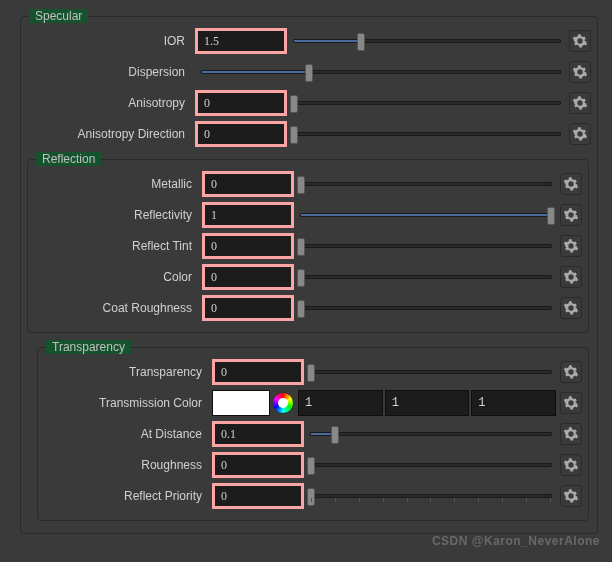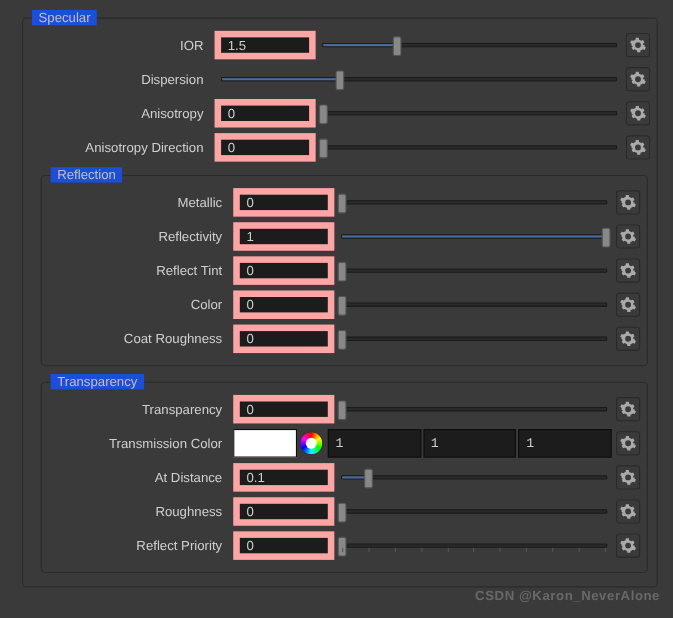--- a/index.html
+++ b/index.html
@@ -17,44 +17,44 @@
     border: 1px solid #2a2a2a;
     border-radius: 4px;
     margin: 4px 14px 8px 20px;
     padding: 8px 6px 8px 6px;
     position: relative;
   }
   .fieldset .legend {
     position: absolute;
     top: -8px;
     left: 8px;
-    background: #1d4ed8;
+    background: #14532d;
     padding: 0 6px;
     color: #c0c0c0;
     font-size: 12px;
   }
   .row {
     display: flex;
     align-items: center;
     height: 30px;
     margin: 1px 0;
   }
   .label {
     width: 168px;
     text-align: right;
     padding-right: 10px;
     color: #d0d0d0;
   }
   .num-input {
     width: 92px;
     height: 26px;
     background: #1c1c1c;
-    border: 6px solid #fca5a5;
+    border: 3px solid #fca5a5;
     color: #cfcfcf;
-    font-family: Liberation Sans, sans-serif;
+    font-family: Liberation Serif, serif;
     font-size: 12px;
     padding: 0 6px;
     outline: none;
   }
   .slider-wrap {
     flex: 1;
     display: flex;
     align-items: center;
     margin: 0 6px 0 6px;
     position: relative;
@@ -216,21 +216,21 @@
         <div class="slider-thumb" style="left: 0%;"></div>
       </div>
     </div>
     <div class="gear-btn">
         <svg viewBox="0 0 24 24">
           <path d="M12 8a4 4 0 100 8 4 4 0 000-8zm9 4c0 .6-.1 1.1-.2 1.7l2 1.6-2 3.4-2.4-.9c-.9.7-1.9 1.2-3 1.5l-.4 2.6h-4l-.4-2.6c-1.1-.3-2.1-.8-3-1.5l-2.4.9-2-3.4 2-1.6C3.1 13.1 3 12.6 3 12s.1-1.1.2-1.7l-2-1.6 2-3.4 2.4.9c.9-.7 1.9-1.2 3-1.5L9 2h4l.4 2.6c1.1.3 2.1.8 3 1.5l2.4-.9 2 3.4-2 1.6c.1.6.2 1.2.2 1.8z"></path>
         </svg>
       </div>
   </div>
 
-  <div class="fieldset" style="margin:10px 2px 4px 10px;">
+  <div class="fieldset" style="margin:10px 2px 4px 0;">
     <div class="legend">Reflection</div>
 
     <div class="row">
       <div class="label">Metallic</div>
       <input class="num-input" value="0" style="">
       <div class="slider-wrap">
           <div class="slider-track">
             <div class="slider-fill" style="width: 0%;"></div>
             <div class="slider-thumb" style="left: 0%;"></div>
           </div>

